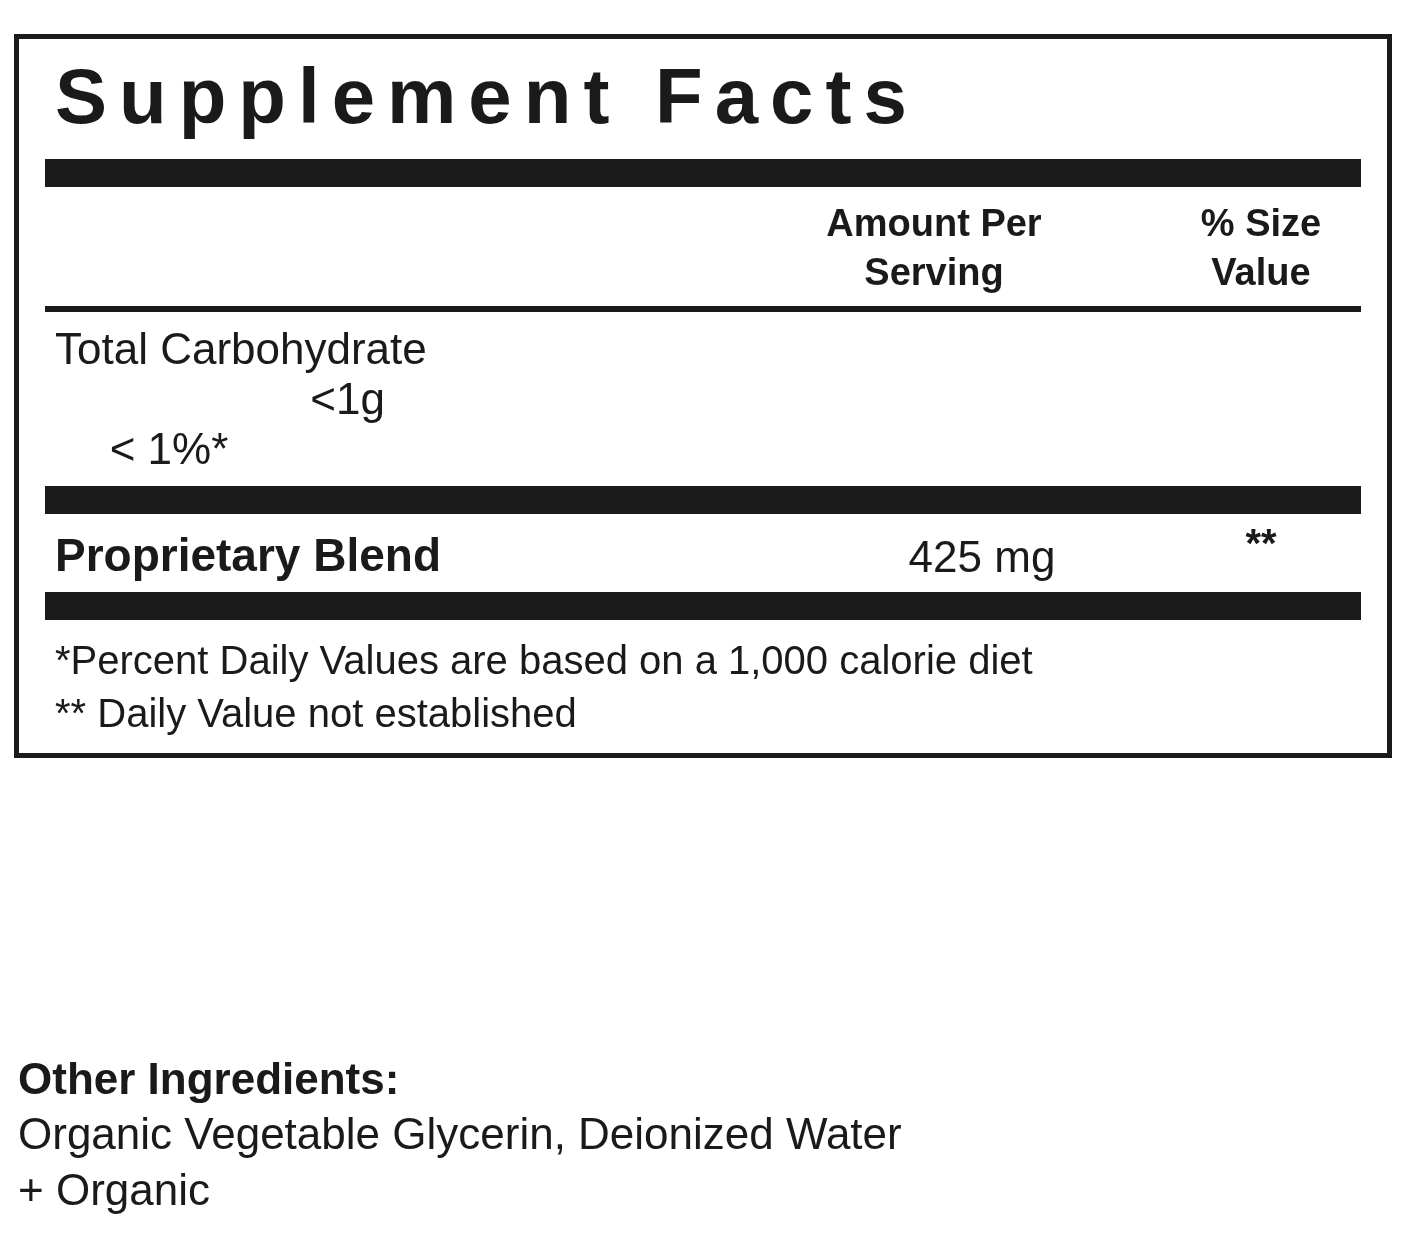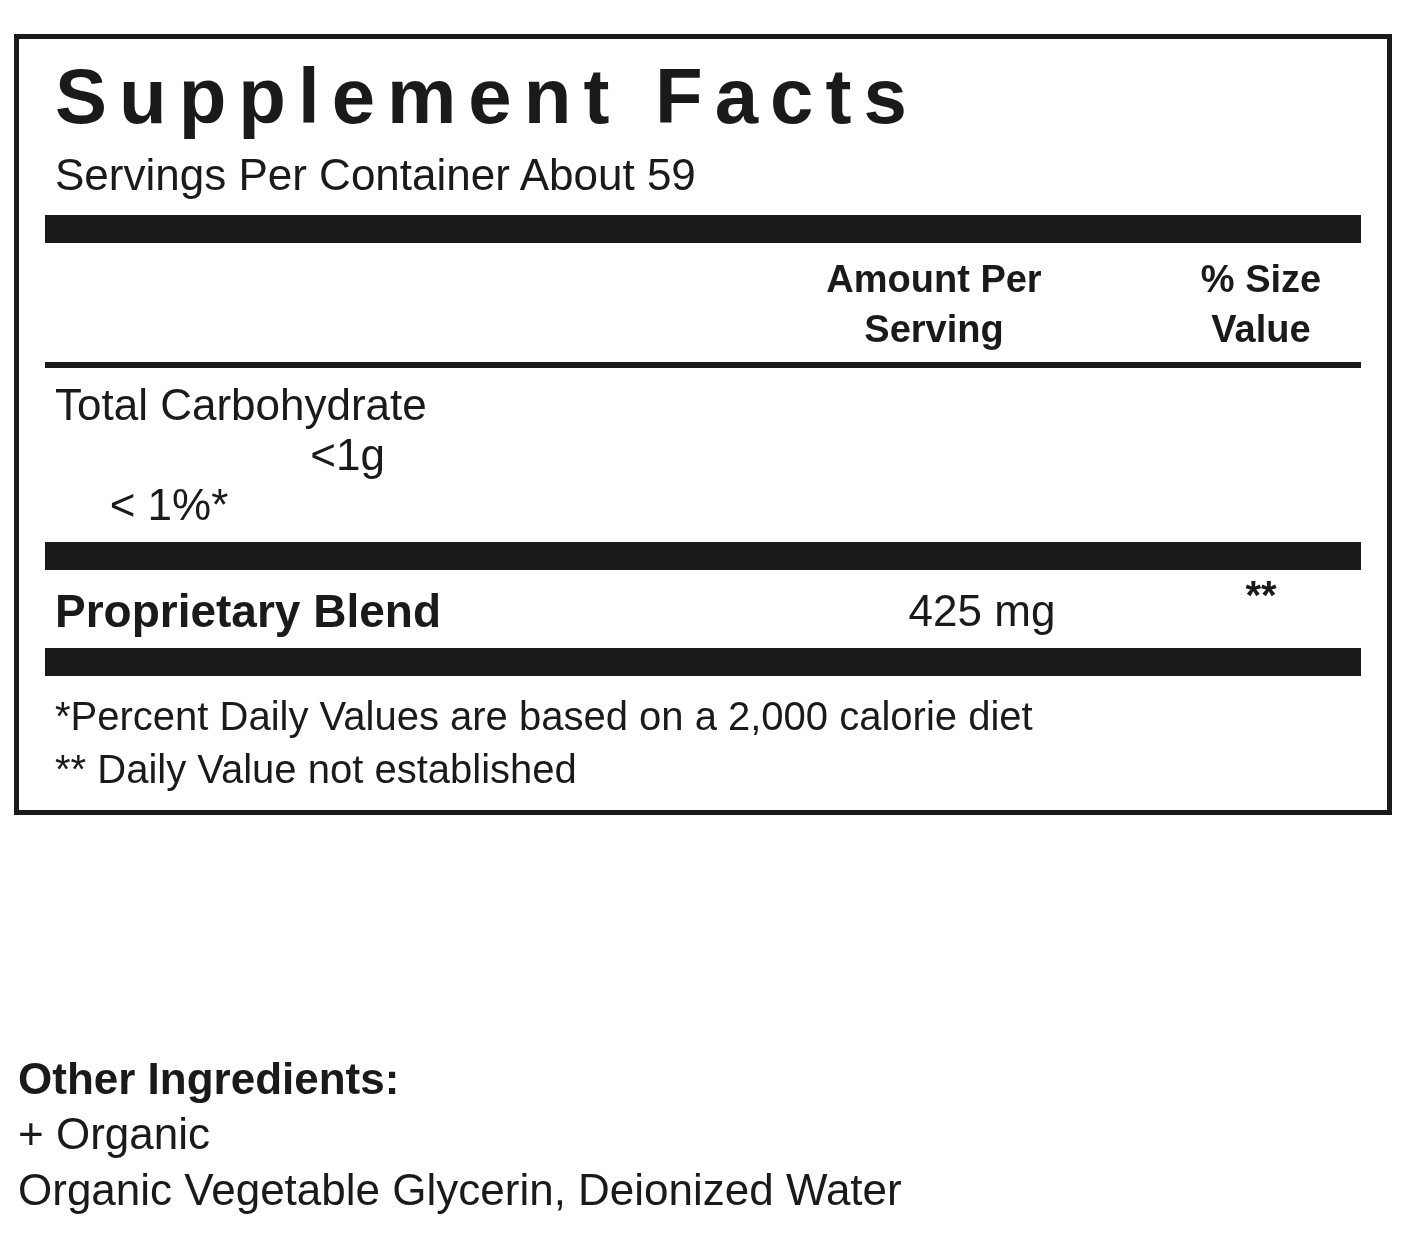--- a/index.html
+++ b/index.html
@@ -114,21 +114,21 @@
   }
   .nutrient-row .n-dv {
     width: 200px;
     text-align: center;
     font-size: 44px;
     padding-left: 14px;
   }
 
   .blend-row {
     display: flex;
-    align-items: center;
+    align-items: flex-end;
     padding: 14px 0 6px 10px;
   }
   .blend-row .b-name {
     flex: 1 1 auto;
     font-size: 46px;
     font-weight: bold;
   }
   .blend-row .b-amount {
     width: 330px;
     text-align: center;
@@ -178,21 +178,20 @@
 </head>
 <body>
 
 <div class="page">
 
   <div class="panel">
 
     <div class="title">Supplement Facts</div>
 
     <div class="serving-lines">
-      <div>Servings Per Container About 59</div>
     </div>
 
     <div class="bar-thick"></div>
 
     <div class="col-head">
       <div class="h-amount">Amount Per Serving</div>
       <div class="h-dv">% Size Value</div>
     </div>
 
     <div class="rule-med"></div>
@@ -208,25 +207,25 @@
     <div class="blend-row">
       <div class="b-name">Proprietary Blend</div>
       <div class="b-amount">425 mg</div>
       <div class="b-dv">**</div>
     </div>
 
 
     <div class="bar-thick"></div>
 
     <div class="footnotes">
-      <div>*Percent Daily Values are based on a 2,000 calorie diet</div>
+      <div>*Percent Daily Values are based on a 1,000 calorie diet</div>
       <div>** Daily Value not established</div>
     </div>
 
   </div>
 
   <div class="other">
     <div class="other-title">Other Ingredients:</div>
+    <div class="other-text">Organic Vegetable Glycerin, Deionized Water</div>
     <div class="other-text">+ Organic</div>
-    <div class="other-text">Organic Vegetable Glycerin, Deionized Water</div>
   </div>
 
 </div>
 
 </body></html>

